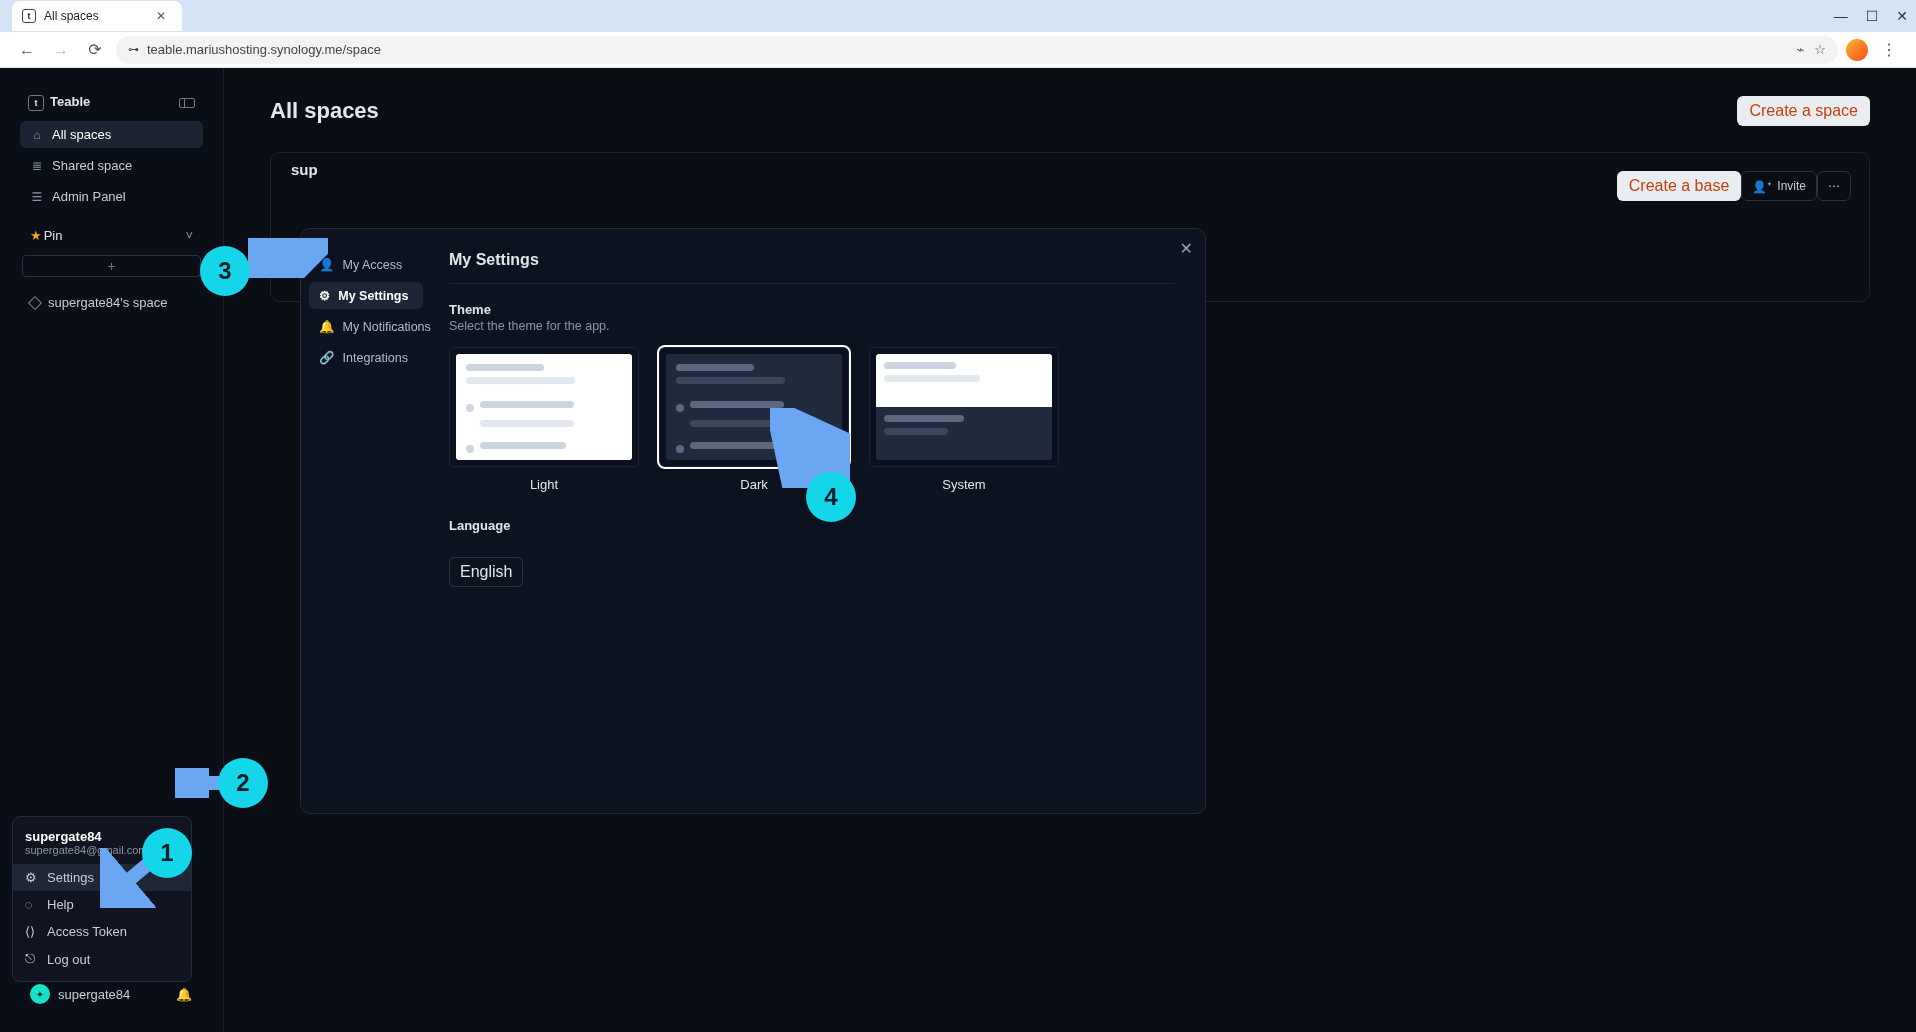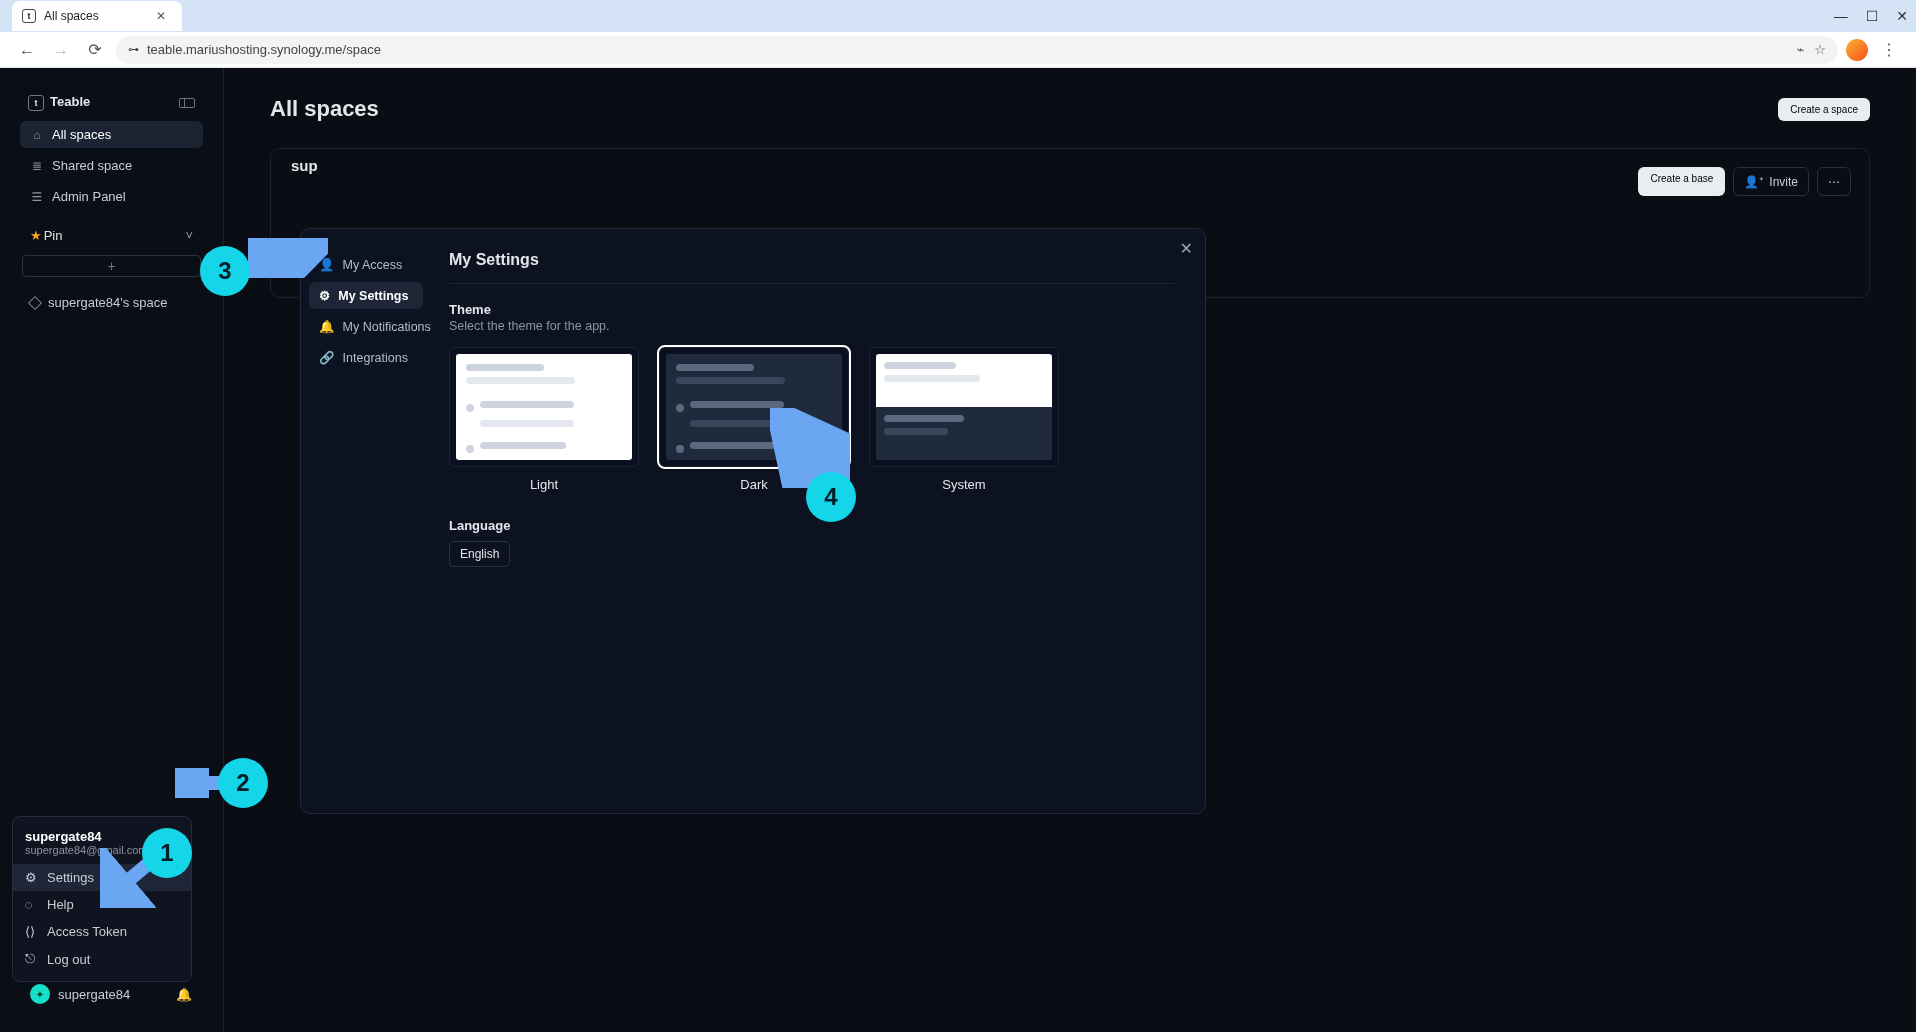--- a/index.html
+++ b/index.html
@@ -33,24 +33,24 @@
 .usermenu .hdr .name{font-weight:600;color:#fff;}
 .usermenu .hdr .mail{font-size:11px;color:#8b93a5;}
 .usermenu .mi{display:flex;align-items:center;gap:8px;padding:6px 12px;color:#c9ccd3;}
 .usermenu .mi.active{background:#1e2638;}
 .usermenu .mi .ico{width:14px;}
 .footer{margin-top:auto;display:flex;align-items:center;justify-content:space-between;padding:8px 10px;font-size:13px;color:#c9ccd3;}
 .avatar{width:20px;height:20px;border-radius:50%;background:#18e0c8;display:inline-flex;align-items:center;justify-content:center;font-size:10px;color:#032;}
 .main{flex:1;padding:28px 46px;position:relative;}
 .main-head{display:flex;justify-content:space-between;align-items:center;}
 .main-head h1{font-size:22px;font-weight:600;}
-.btn{background:#e9edf2;color:#000000;font-size:10px;padding:6px 12px;border-radius:6px;font-weight:500;}
+.btn{background:#e9edf2;color:#c2410c;font-size:16px;padding:6px 12px;border-radius:6px;font-weight:500;}
 .space-card{margin-top:26px;border:1px solid #1a2131;border-radius:10px;padding:8px 20px;height:150px;position:relative;}
 .space-card .title{font-size:15px;font-weight:600;display:flex;align-items:center;gap:6px;}
-.card-btns{position:absolute;top:18px;right:18px;display:flex;gap:8px;}
+.card-btns{position:absolute;top:18px;right:18px;display:flex;}
 .btn-ghost{background:transparent;border:1px solid #2a3142;color:#c9ccd3;font-size:12px;padding:5px 10px;border-radius:6px;display:flex;align-items:center;gap:6px;}
 .modal{position:absolute;left:300px;top:160px;width:906px;height:586px;background:#0d1220;border:1px solid #22293b;border-radius:10px;display:flex;z-index:5;}
 .modal .close{position:absolute;top:10px;right:12px;color:#9aa2b5;font-size:16px;}
 .modal-side{width:130px;padding:22px 8px;display:flex;flex-direction:column;gap:4px;}
 .ms-item{display:flex;align-items:center;gap:8px;padding:6px 10px;font-size:12.5px;color:#b6bcc9;border-radius:6px;white-space:nowrap;}
 .ms-item.active{background:#1d2536;color:#fff;font-weight:600;}
 .modal-body{flex:1;padding:22px 30px 22px 18px;}
 .modal-body h2{font-size:16px;font-weight:600;margin-bottom:14px;}
 .divider{height:1px;background:#1e2536;margin-bottom:18px;}
 .sect-title{font-size:13px;font-weight:600;margin-bottom:2px;}
@@ -62,21 +62,21 @@
 .light-inner{background:#fff;height:100%;border-radius:3px;padding:10px;}
 .bar{height:7px;border-radius:4px;margin-bottom:6px;}
 .dot{width:8px;height:8px;border-radius:50%;display:inline-block;vertical-align:middle;margin-right:6px;}
 .g1{background:#ced4df;} .g2{background:#e3e7ee;}
 .dark-inner{background:#1f2a3d;height:100%;border-radius:3px;padding:10px;}
 .d1{background:#5b6880;} .d2{background:#3a465c;}
 .sys-inner{height:100%;border-radius:3px;overflow:hidden;display:flex;flex-direction:column;}
 .sys-top{background:#fff;flex:1;padding:8px;}
 .sys-bot{background:#1f2a3d;flex:1;padding:8px;}
 .theme-label{font-size:13px;color:#e3e6ea;}
-.lang-chip{display:inline-block;border:1px solid #2a3142;border-radius:5px;padding:5px 10px;font-size:12px;margin-top:6px;}
+.lang-chip{display:inline-block;border:1px solid #2a3142;border-radius:5px;padding:5px 10px;font-size:16px;margin-top:22px;}
 .sect-block{margin-top:26px;}
 
 .badge{position:absolute;width:50px;height:50px;border-radius:50%;background:#14d6e8;color:#032029;font-weight:800;font-size:24px;display:flex;align-items:center;justify-content:center;z-index:20;}
 .arrow{position:absolute;z-index:19;}
 .arrow svg{display:block;}
 </style>
 </head>
 <body>
 
 <div class="titlebar">

